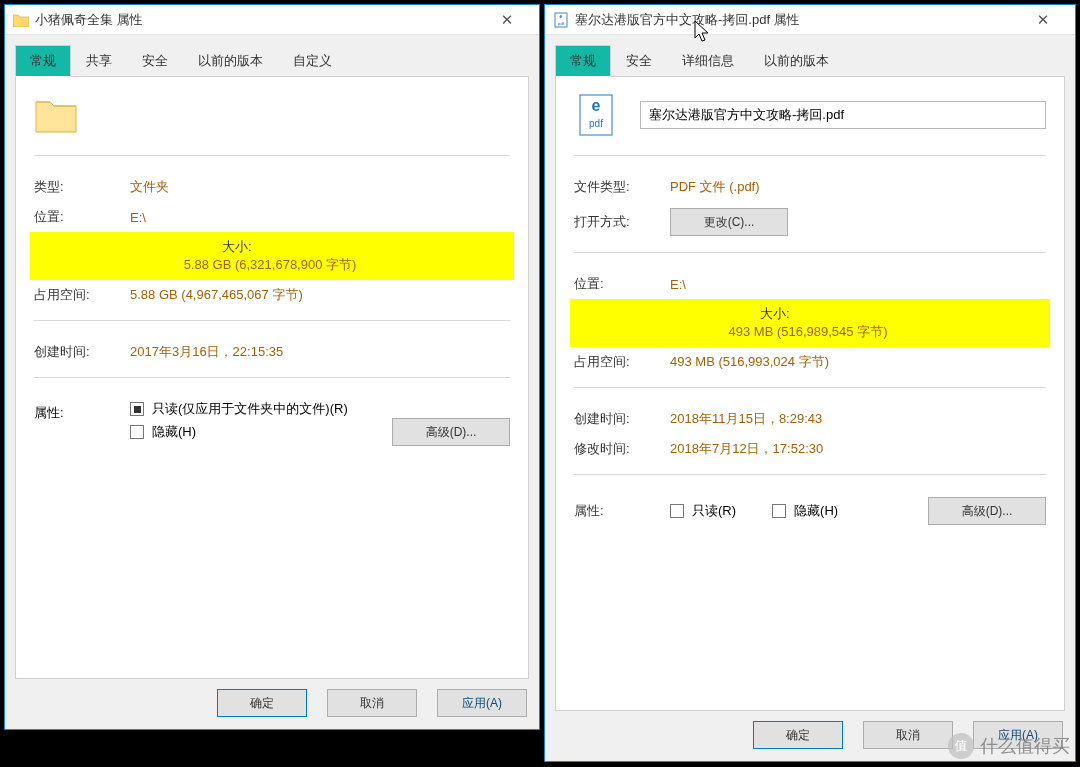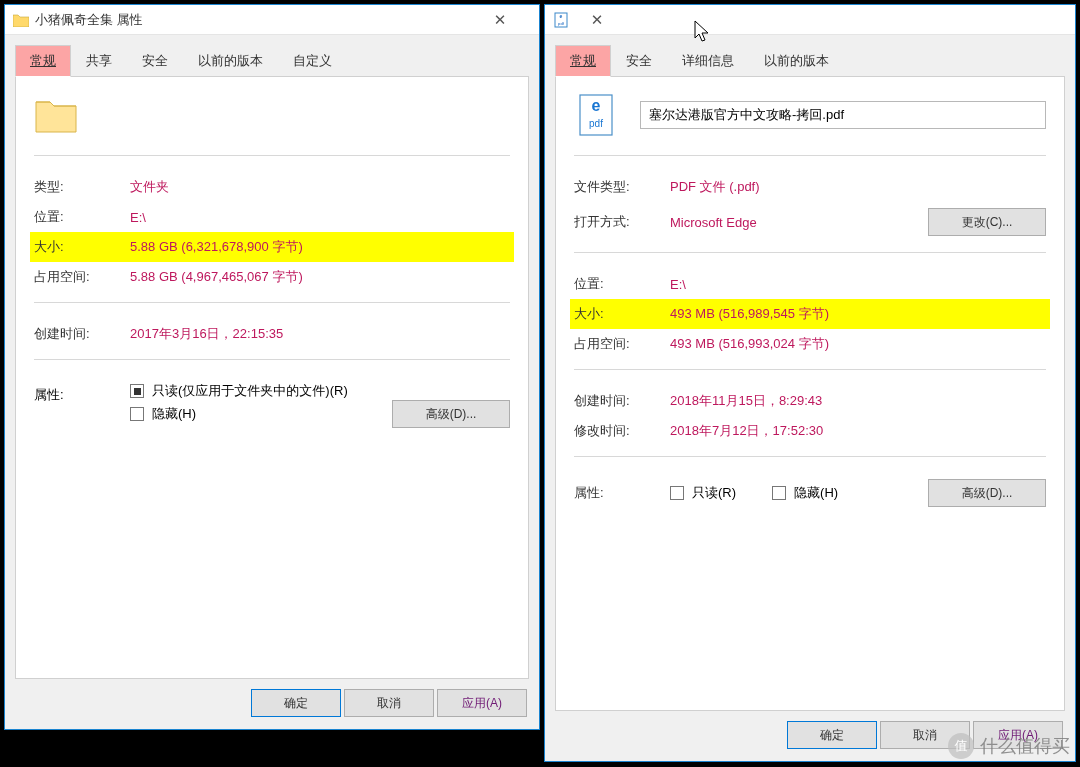--- a/index.html
+++ b/index.html
@@ -19,74 +19,74 @@
       display: flex;
       flex-direction: column;
     }
     .dialog.left { left: 4px; top: 4px; width: 536px; height: 726px; }
     .dialog.right { left: 544px; top: 4px; width: 532px; height: 758px; }
     .titlebar {
       height: 30px;
       background: #fff;
       display: flex;
       align-items: center;
-      padding: 0 17px 0 8px;
+      padding: 0 10px 0 8px;
       border-bottom: 1px solid #e5e5e5;
     }
     .titlebar .ticon { width: 16px; height: 16px; margin-right: 6px; display:flex; align-items:center; justify-content:center; }
     .titlebar .ttext { flex: 1; font-size: 13px; color: #333; }
     .titlebar .close {
       width: 44px; height: 30px; display: flex; align-items: center; justify-content: center;
       font-size: 15px; color: #555; cursor: pointer; font-family: Arial;
     }
     .tabs-wrap { padding: 10px 10px 0 10px; }
     .tabs { display: flex; border-bottom: 1px solid #d0d0d0; }
     .tab {
       padding: 6px 14px 6px 14px;
       font-size: 13px;
       color: #333;
       cursor: pointer;
       border: 1px solid transparent;
       margin-bottom: -1px;
     }
     .tab.active {
-      background: #fca5a5; border: 1px solid #d0d0d0; border-bottom: 1px solid #fff; text-decoration: underline;
+      background: #14b8a6; border: 1px solid #d0d0d0; border-bottom: 1px solid #fff;
     }
     .panel {
       background: #fff;
       margin: 0 10px 0 10px;
       border: 1px solid #d0d0d0;
       border-top: none;
       flex: 1;
       padding: 16px 18px 4px 18px;
       overflow: hidden;
     }
     .header-row { display: flex; align-items: center; gap: 22px; margin-bottom: 18px; }
     .file-icon { width: 44px; height: 44px; display:flex; align-items:center; justify-content:center; }
     .name-input {
       flex: 1; height: 28px; border: 1px solid #b8b8b8; padding: 0 8px; font-size: 13px;
       font-family: inherit; background: #fff;
     }
     hr.sep { border: none; border-top: 1px solid #d8d8d8; margin: 10px 0 16px 0; }
     .row { display: flex; align-items: center; min-height: 28px; padding: 6px 0; }
     .row .lbl { width: 96px; color: #333; flex-shrink:0; }
-    .row .val { flex: 1; color: #be185d; }
+    .row .val { flex: 1; color: #a16207; }
     .hl { background: #ffff00; }
-    .row.hl { padding: 6px 8px 6px 4px; margin: 0 -4px; }
+    .row.hl { padding: 6px 8px 6px 4px; margin: 0 -4px; flex-direction: column; }
     .chk { width: 14px; height: 14px; border: 1px solid #777; margin-right: 8px; display:inline-flex; align-items:center; justify-content:center; font-size:11px; color:#333; flex-shrink:0;}
     .chk.square::before { content:""; width:7px; height:7px; background:#333; display:block;}
     .btn {
       min-width: 90px; height: 28px; border: 1px solid #adadad; background: #e1e1e1;
       font-size: 12px; font-family: inherit; padding: 0 11px; cursor: pointer; color: #333;
     }
     .btn.wide { min-width: 118px; }
     .btn.default { border: 1px solid #0078d7; }
-    .btn.disabled { color: #701a75; }
+    .btn.disabled { color: #0c4a6e; }
     .footer {
-      display: flex; justify-content: flex-end; gap: 3px; padding: 10px 12px 12px 12px;
+      display: flex; justify-content: flex-end; gap: 20px; padding: 10px 12px 12px 12px;
     }
     .attr-block { display:flex; align-items:flex-start; padding: 6px 0;}
     .attr-block .lbl { width:96px; padding-top:4px;}
     .attr-col { display:flex; flex-direction:column; gap:0; flex:1; }
     .attr-line { display:flex; align-items:center; }
     .attr-line .btn { margin-left: auto; }
     .attr-inline { display:flex; align-items:center; gap: 36px; }
     .cursor-icon { position:absolute; left:694px; top:20px; pointer-events:none; z-index:10;}
     .watermark {
       position: absolute; right: 10px; bottom: 8px; display: flex; align-items: center;
@@ -176,20 +176,21 @@
 
 <div class="dialog right">
   <div class="titlebar">
     <span class="ticon">
       <svg width="14" height="16" viewBox="0 0 14 16">
           <rect x="1" y="1" width="12" height="14" fill="#fff" stroke="#3a88c9"></rect>
           <text x="7" y="6" font-size="5" text-anchor="middle" fill="#1565c0" font-weight="bold">e</text>
           <text x="7" y="13" font-size="4.2" text-anchor="middle" fill="#1565c0">pdf</text>
         </svg>
     </span>
+    <span class="ttext">塞尔达港版官方中文攻略-拷回.pdf 属性</span>
     <div class="close">✕</div>
   </div>
   <div class="tabs-wrap">
     <div class="tabs">
       <div class="tab active">常规</div>
       <div class="tab">安全</div>
       <div class="tab">详细信息</div>
       <div class="tab">以前的版本</div>
     </div>
   </div>
@@ -204,21 +205,20 @@
       </span>
       <input class="name-input" value="塞尔达港版官方中文攻略-拷回.pdf" style="">
     </div>
     <hr class="sep">
     <div class="row">
         <span class="lbl">文件类型:</span>
         <span class="val">PDF 文件 (.pdf)</span>
       </div>
     <div class="row">
       <span class="lbl">打开方式:</span>
-      <span class="val">Microsoft Edge</span>
       <button class="btn wide">更改(C)...</button>
     </div>
     <hr class="sep">
     <div class="row">
         <span class="lbl">位置:</span>
         <span class="val">E:\</span>
       </div>
     <div class="row hl">
         <span class="lbl">大小:</span>
         <span class="val">493 MB (516,989,545 字节)</span>

